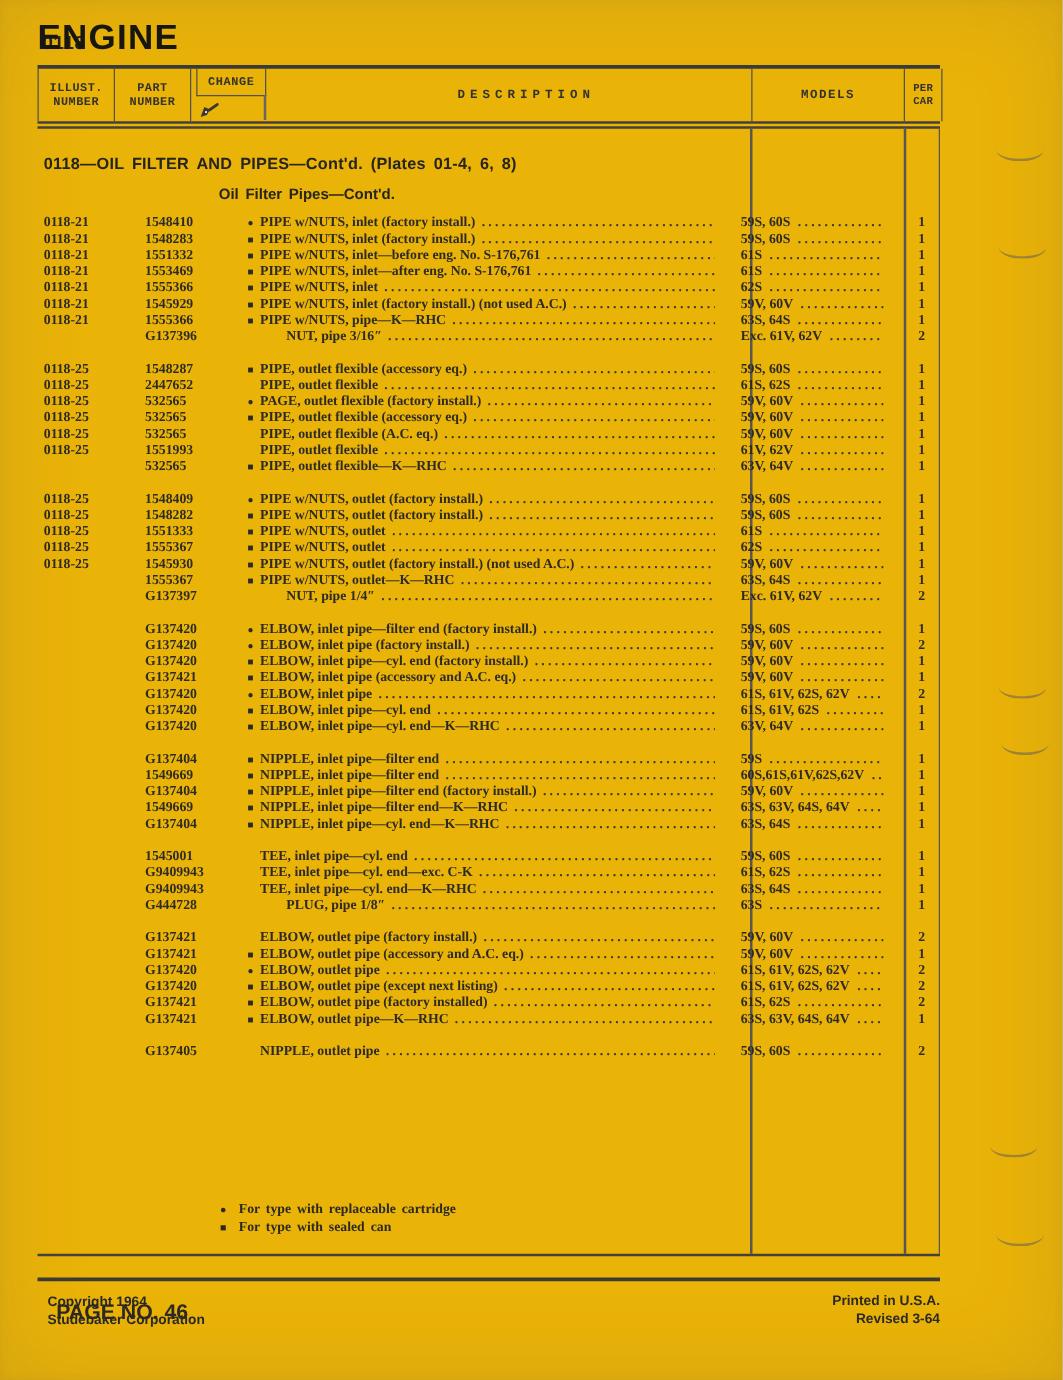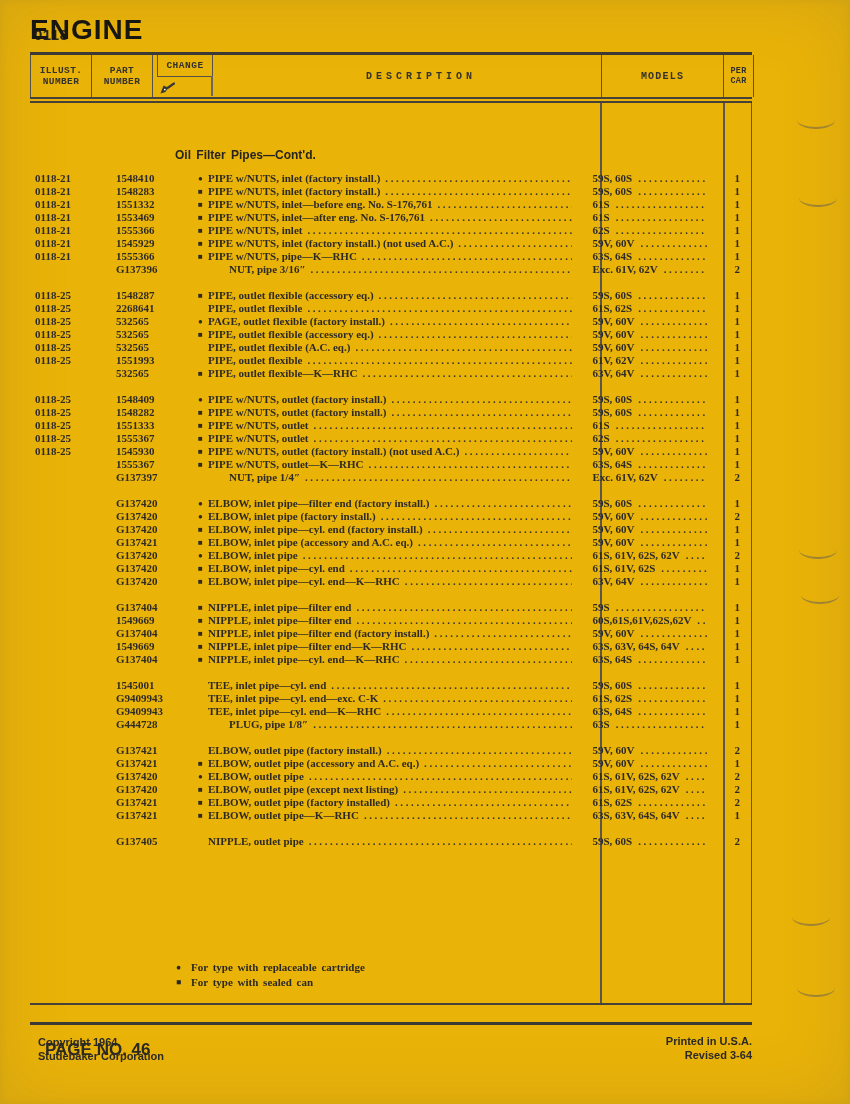--- a/index.html
+++ b/index.html
@@ -125,20 +125,21 @@
   <div class="dbl-rule">
       <i></i>
       <i></i>
     </div>
 
   <div class="tbody">
     <div class="vline vl-models"></div>
     <div class="vline vl-per"></div>
     <div class="vline vl-right"></div>
 
+    <div class="section-heading">0118—OIL FILTER AND PIPES—Cont'd. (Plates 01-4, 6, 8)</div>
     <div class="section-sub">Oil Filter Pipes—Cont'd.</div>
 
     <div class="rows">
         <div class="group">
           <div class="row">
     <span class="c-illust">0118-21</span>
     <span class="c-part">1548410</span>
     <span class="c-desc">
       <span class="marker">●</span>
       <span class="dtext">PIPE w/NUTS, inlet (factory install.)</span>
@@ -259,21 +260,21 @@
       <span class="dots"></span>
     </span>
     <span class="c-models">
       <span class="mtext">59S, 60S</span>
       <span class="dots"></span>
     </span>
     <span class="c-per">1</span>
   </div>
           <div class="row">
     <span class="c-illust">0118-25</span>
-    <span class="c-part">2268641</span>
+    <span class="c-part">2447652</span>
     <span class="c-desc">
       <span class="marker"></span>
       <span class="dtext">PIPE, outlet flexible</span>
       <span class="dots"></span>
     </span>
     <span class="c-models">
       <span class="mtext">61S, 62S</span>
       <span class="dots"></span>
     </span>
     <span class="c-per">1</span>

